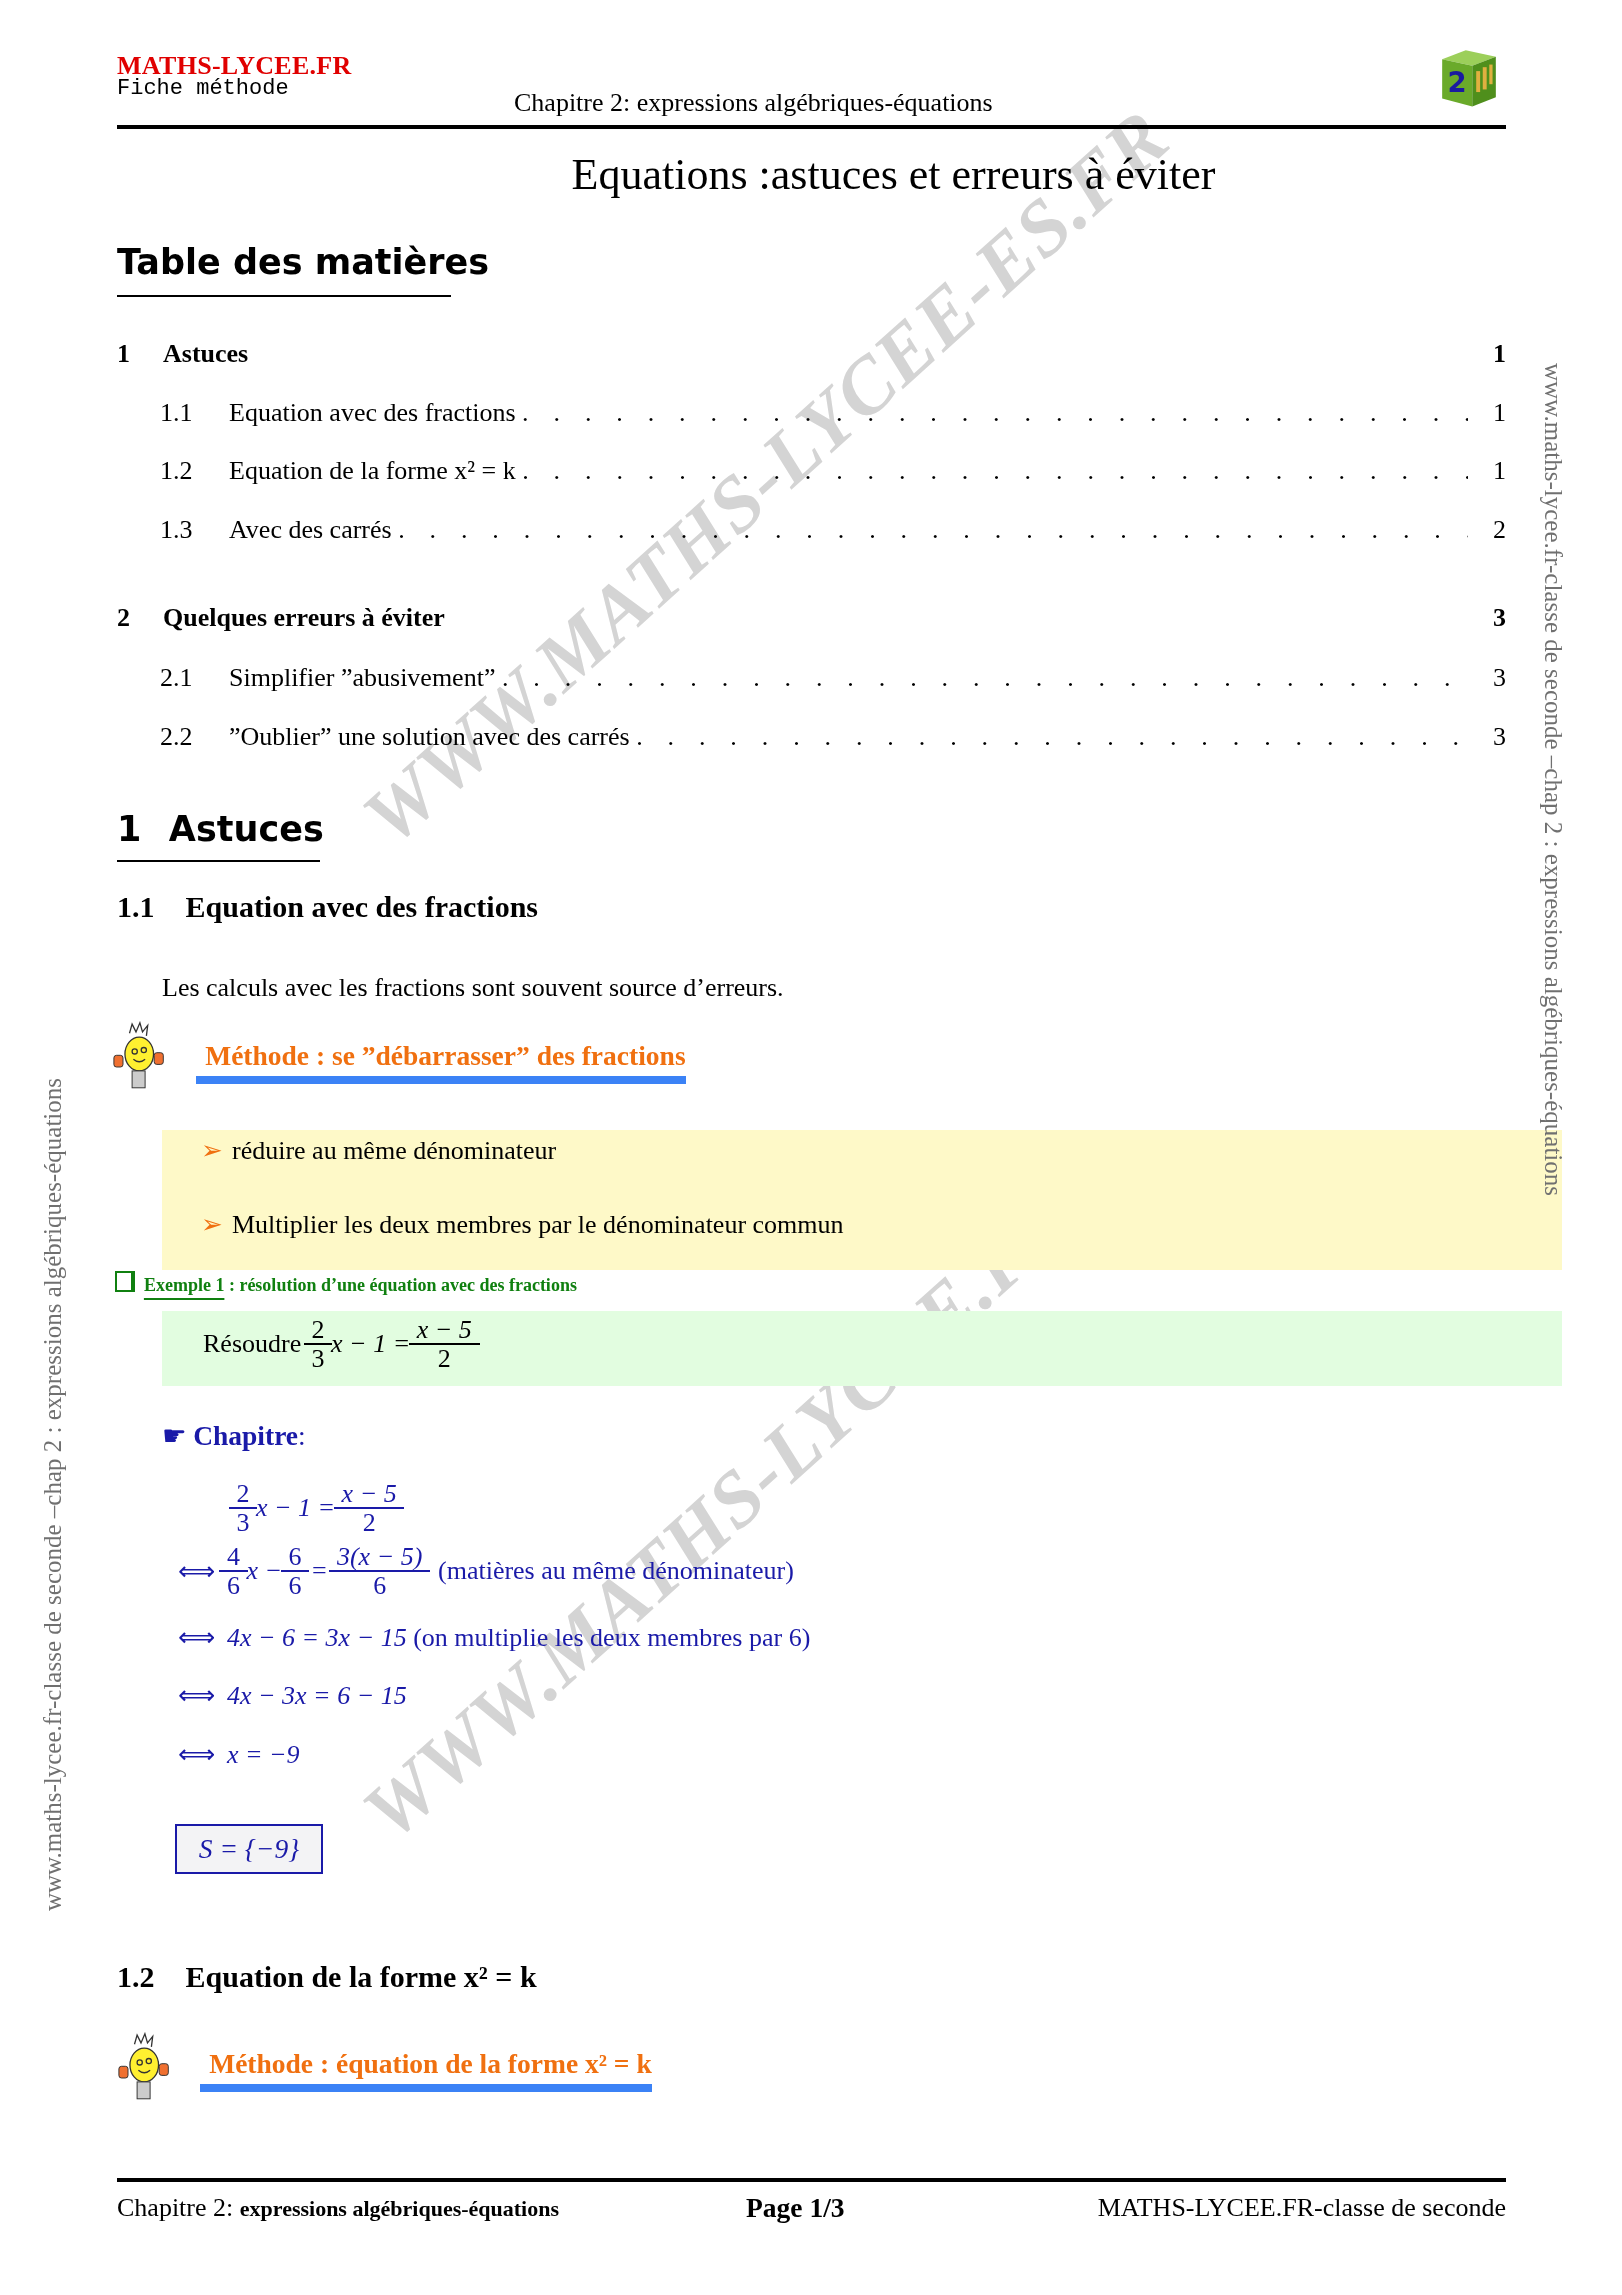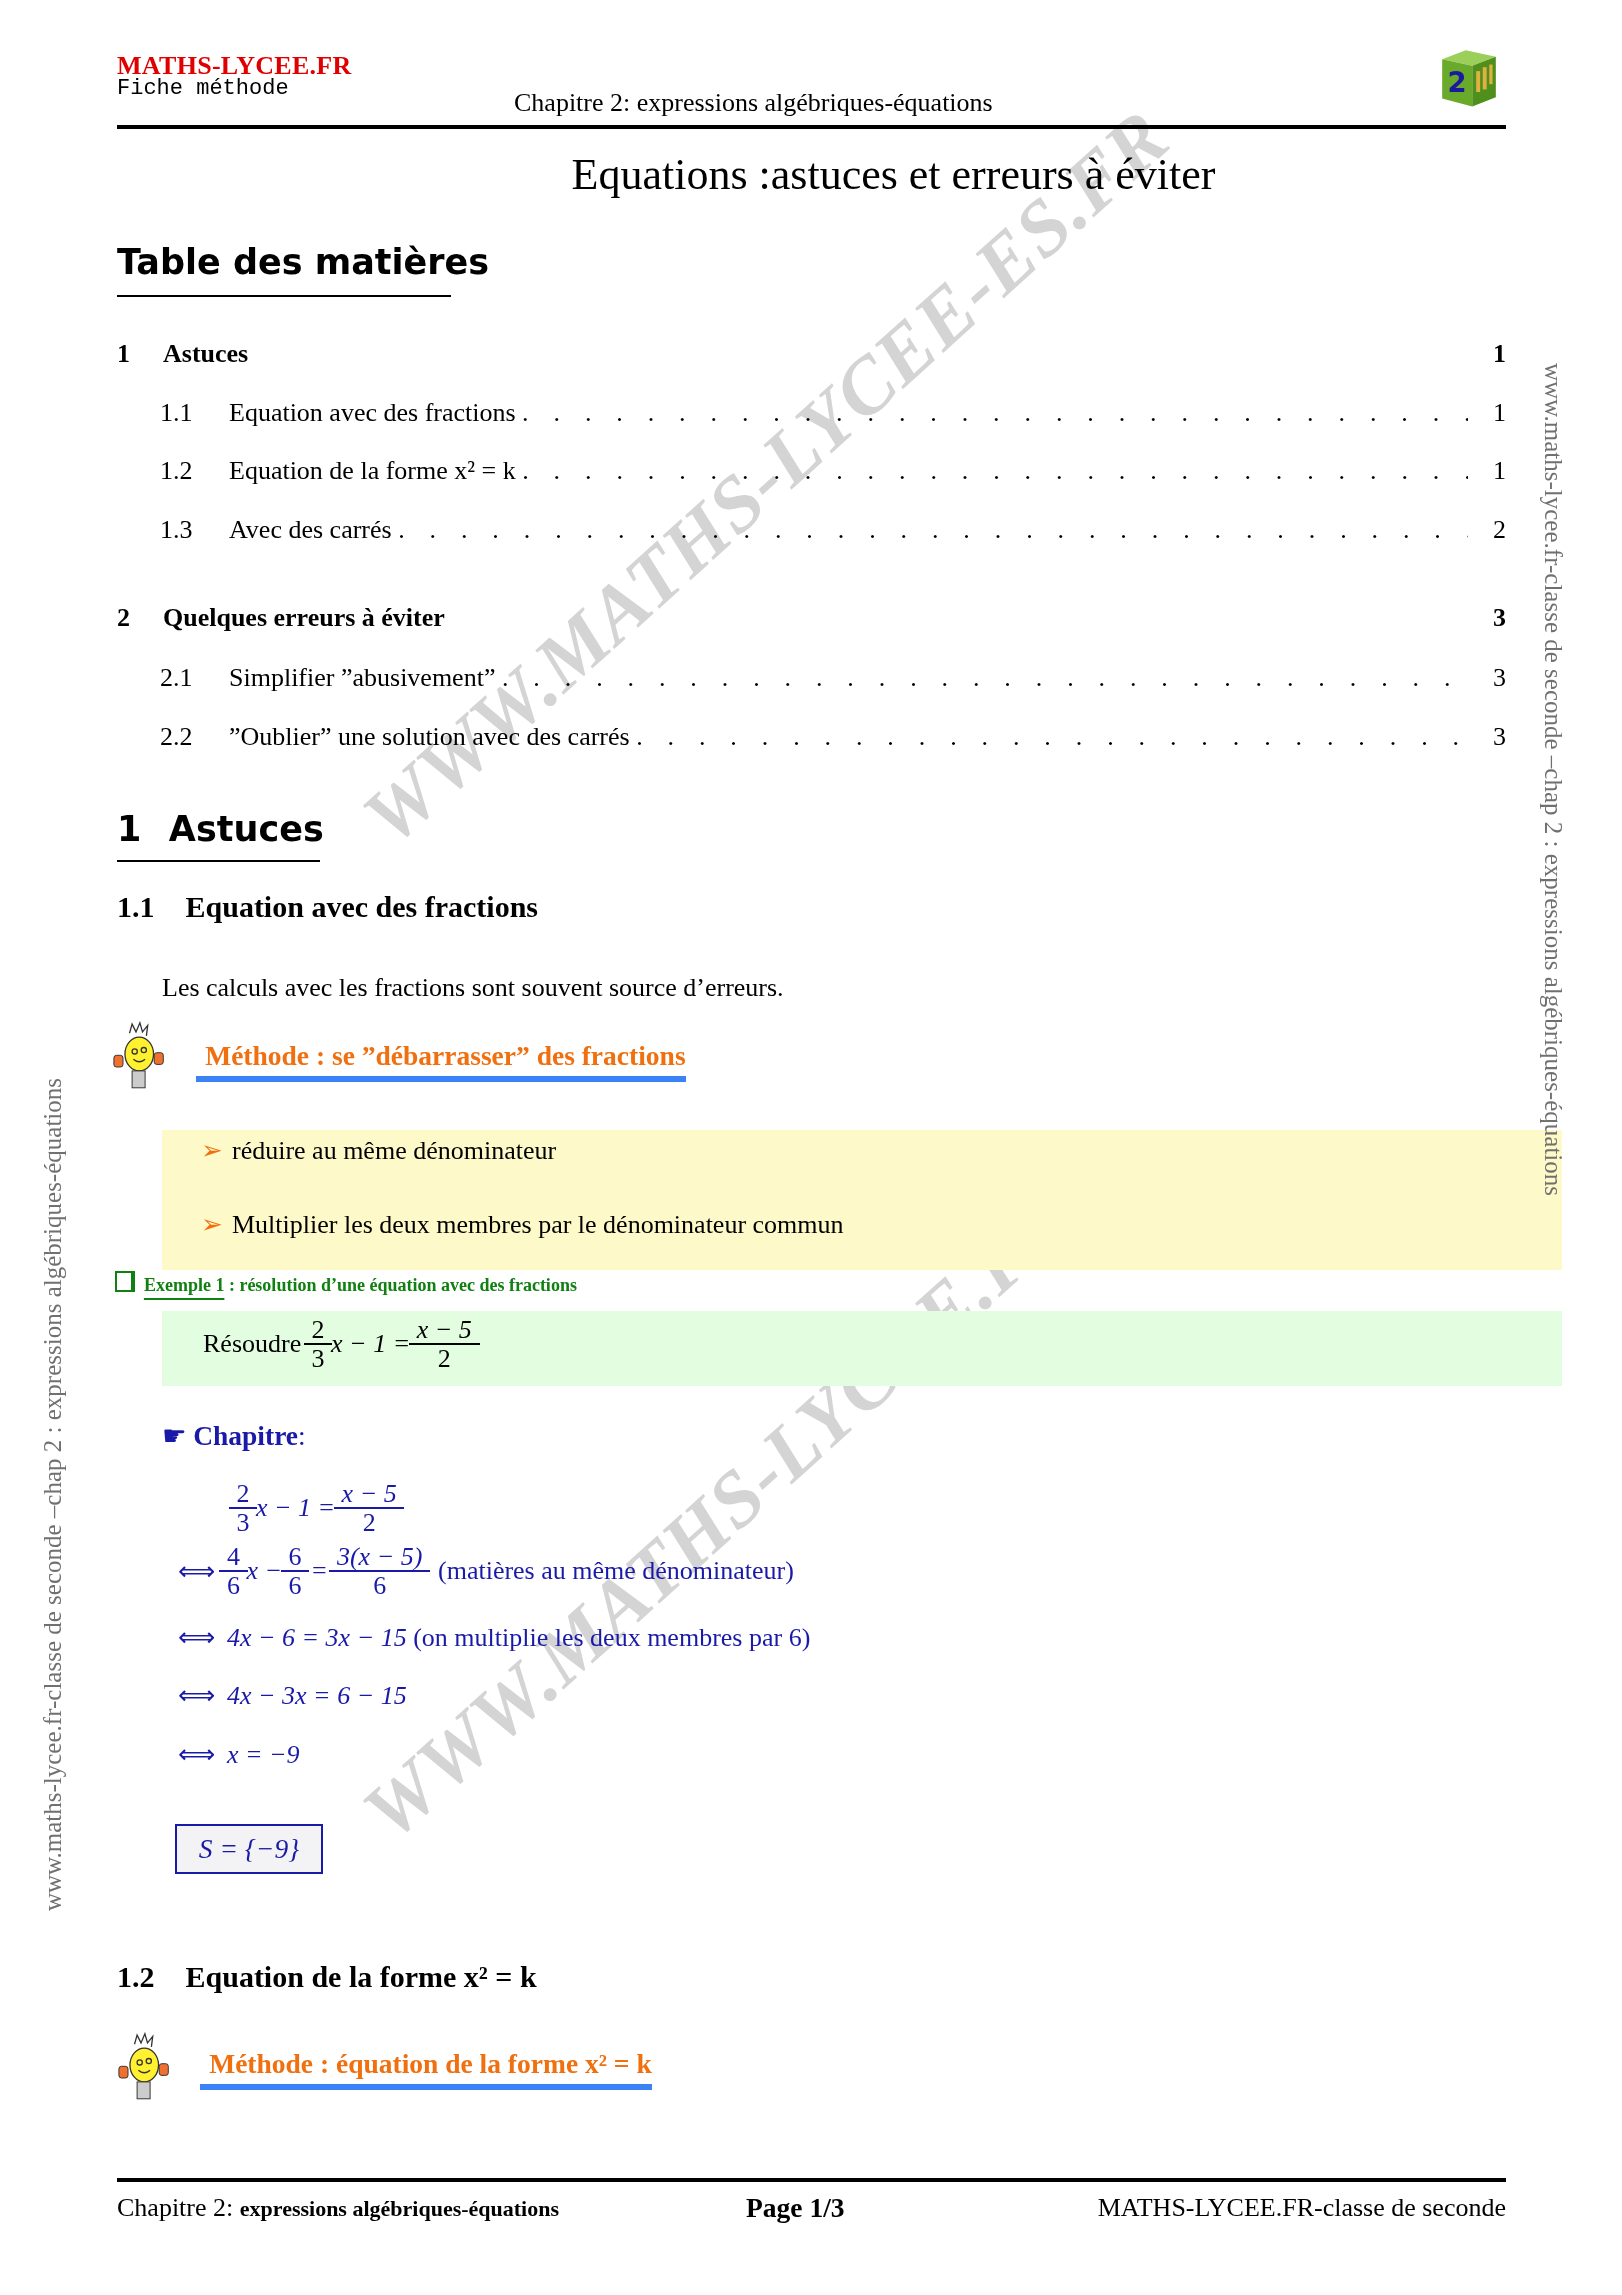--- a/index.html
+++ b/index.html
@@ -32,21 +32,21 @@
 
   .sec-head { left:117px; top:809px; font-size:35px; font-weight:bold; font-family:"DejaVu Sans",sans-serif; }
   .sec-head .num { margin-right:27.5px; }
   .sec-underline { left:117px; top:860px; width:203px; height:2px; background:#000; }
 
   .subsec { left:117px; font-size:30px; font-weight:bold; font-family:"Liberation Serif",serif; }
   .subsec .num { margin-right:31px; }
 
   .para { left:162px; top:973px; font-size:26px; font-family:"Liberation Serif",serif; }
 
-  .methode { font-size:27.5px; font-weight:bold; color:#f07010; font-family:"Liberation Serif",serif; border-bottom:6px solid #3b82f6; padding:0 0 3.9px 9.2px; }
+  .methode { font-size:27.5px; font-weight:bold; color:#f07010; font-family:"Liberation Serif",serif; border-bottom:8px solid #3b82f6; padding:0 0 3.9px 9.2px; }
   .bulb { width:65px; height:79px; }
 
   .yellow-box { left:162px; top:1130px; width:1400px; height:140px; background:#fef9c8; }
   .ybox-item { position:absolute; left:39px; font-size:26px; font-family:"Liberation Serif",serif; }
   .arrow { color:#f07010; margin-right:9.2px; font-family:"DejaVu Sans",sans-serif; }
 
   .exemple { left:115px; top:1271px; font-size:18px; font-weight:bold; color:#108010; font-family:"Liberation Serif",serif; white-space:nowrap;}
   .exemple .label { text-decoration:underline; text-underline-offset:6.5px; text-decoration-thickness:2px; }
   .sq-icon { display:inline-block; width:14.4px; height:17px; border:2px solid #108010; margin-right:10.5px; vertical-align:-1.3px; box-shadow:2px 0 0 #108010;}
 

